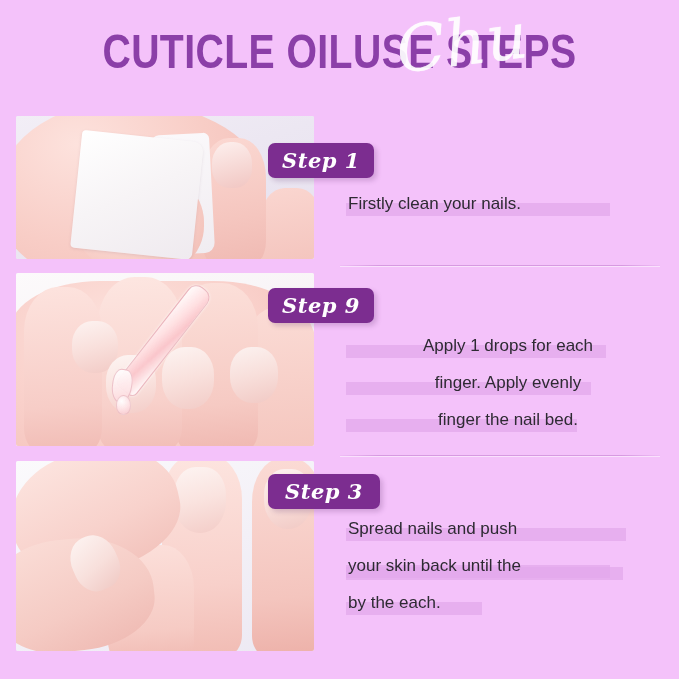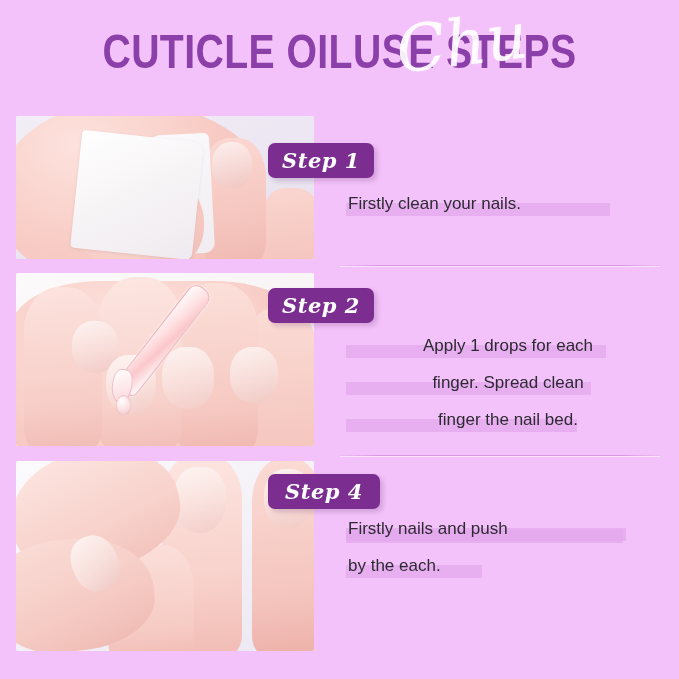--- a/index.html
+++ b/index.html
@@ -427,31 +427,31 @@
       <div class="p2-n2"></div>
       <div class="p2-n3"></div>
       <div class="p2-n4"></div>
       <div class="p2-pipette"></div>
       <div class="p2-tip"></div>
       <div class="p2-drop"></div>
     </div>
   </div>
 
   <div class="badge">
-    <span class="badge-text">Step 2</span>
+    <span class="badge-text">Step 9</span>
   </div>
 
   <div class="step-body">
     <div class="line">
       <span class="hl" style="right: auto; width: 260.156px;"></span>
       <span class="txt">Apply 1 drops for each</span>
     </div>
     <div class="line">
       <span class="hl" style="right: auto; width: 244.891px;"></span>
-      <span class="txt">finger. Spread clean</span>
+      <span class="txt">finger. Apply evenly</span>
     </div>
     <div class="line">
       <span class="hl" style="right: auto; width: 231.016px;"></span>
       <span class="txt">finger the nail bed.</span>
     </div>
   </div>
 
 </section>
 
 <div class="divider" id="divider-2"></div>
@@ -466,27 +466,31 @@
       <div class="p3-f2"></div>
       <div class="p3-n2"></div>
       <div class="p3-f1"></div>
       <div class="p3-thumb"></div>
       <div class="p3-thumb2"></div>
       <div class="p3-tn"></div>
     </div>
   </div>
 
   <div class="badge">
-    <span class="badge-text">Step 4</span>
+    <span class="badge-text">Step 3</span>
   </div>
 
   <div class="step-body">
     <div class="line">
       <span class="hl" style="right: auto; width: 279.625px;"></span>
-      <span class="txt">Firstly nails and push</span>
+      <span class="txt">Spread nails and push</span>
+    </div>
+    <div class="line">
+      <span class="hl" style="right: auto; width: 264.297px;"></span>
+      <span class="txt">your skin back until the</span>
     </div>
     <div class="line">
       <span class="hl" style="right: auto; width: 276.828px;"></span>
     </div>
     <div class="line">
       <span class="hl" style="right: auto; width: 136.453px;"></span>
       <span class="txt">by the each.</span>
     </div>
   </div>
 

